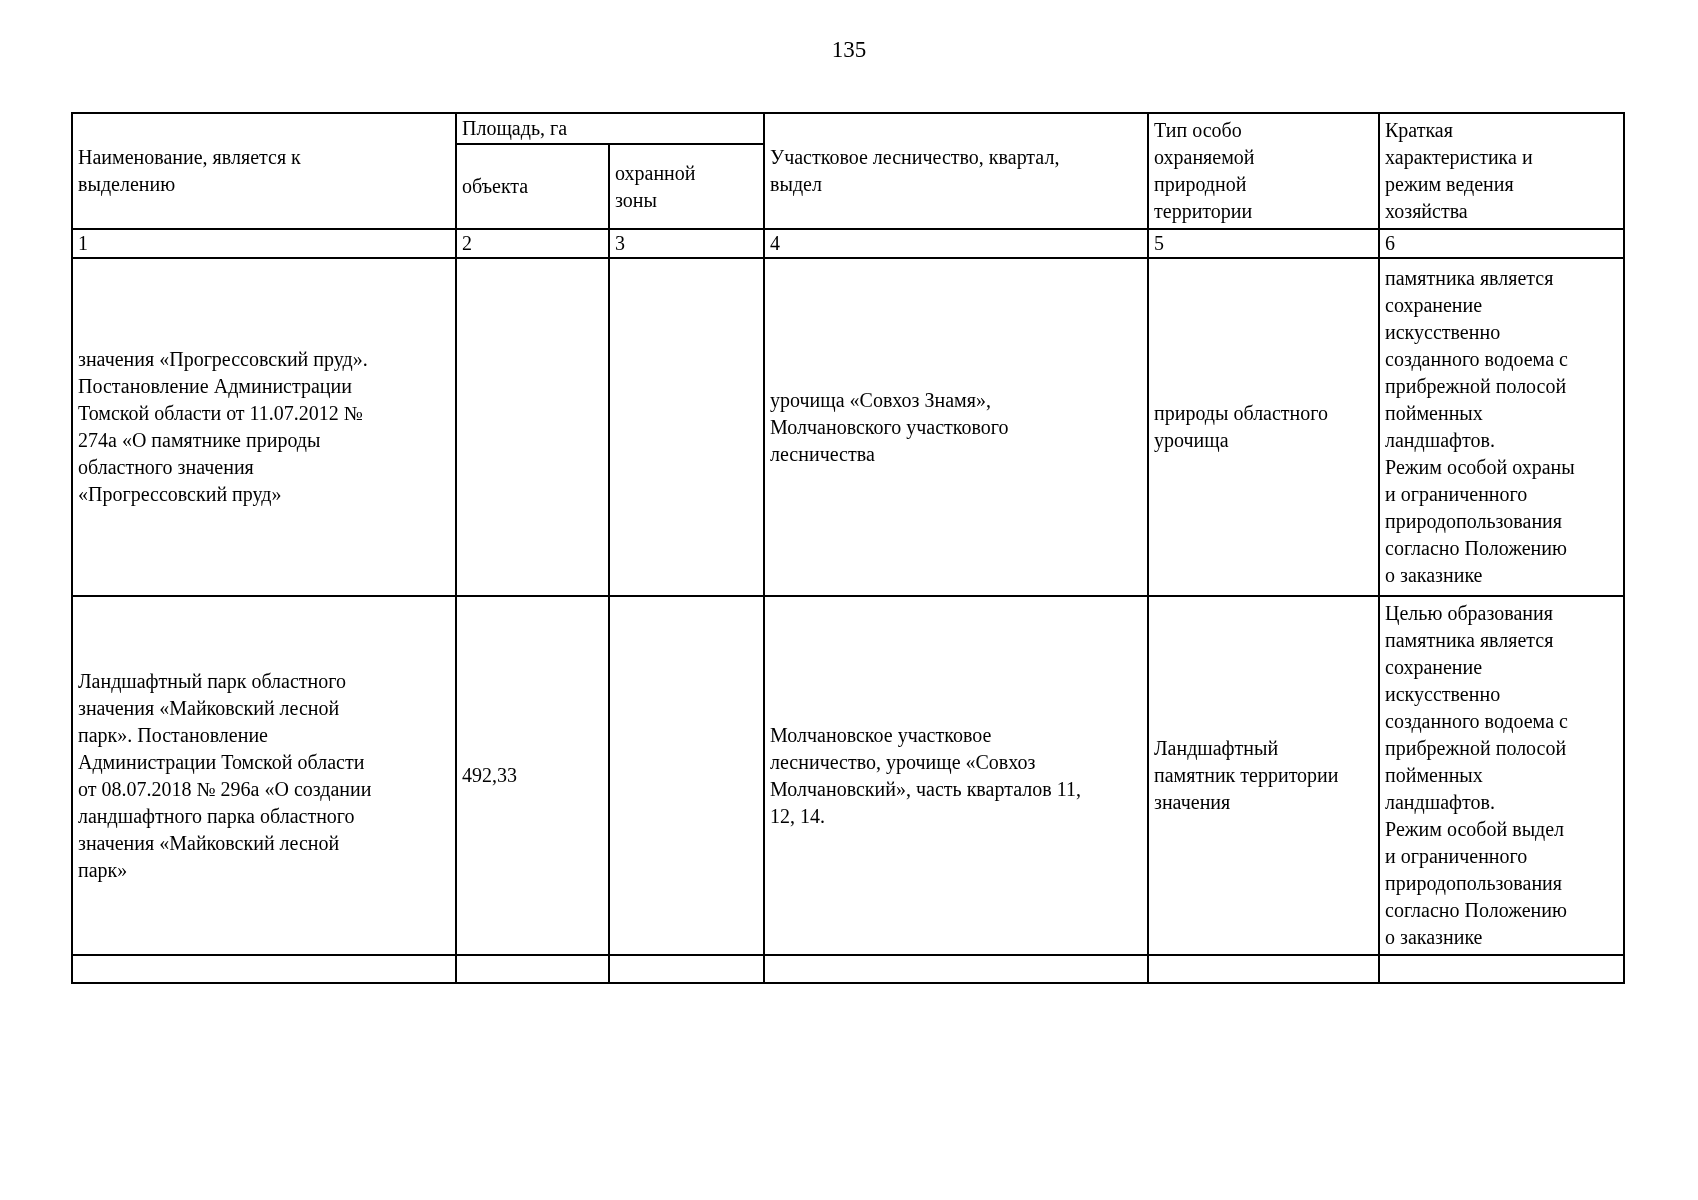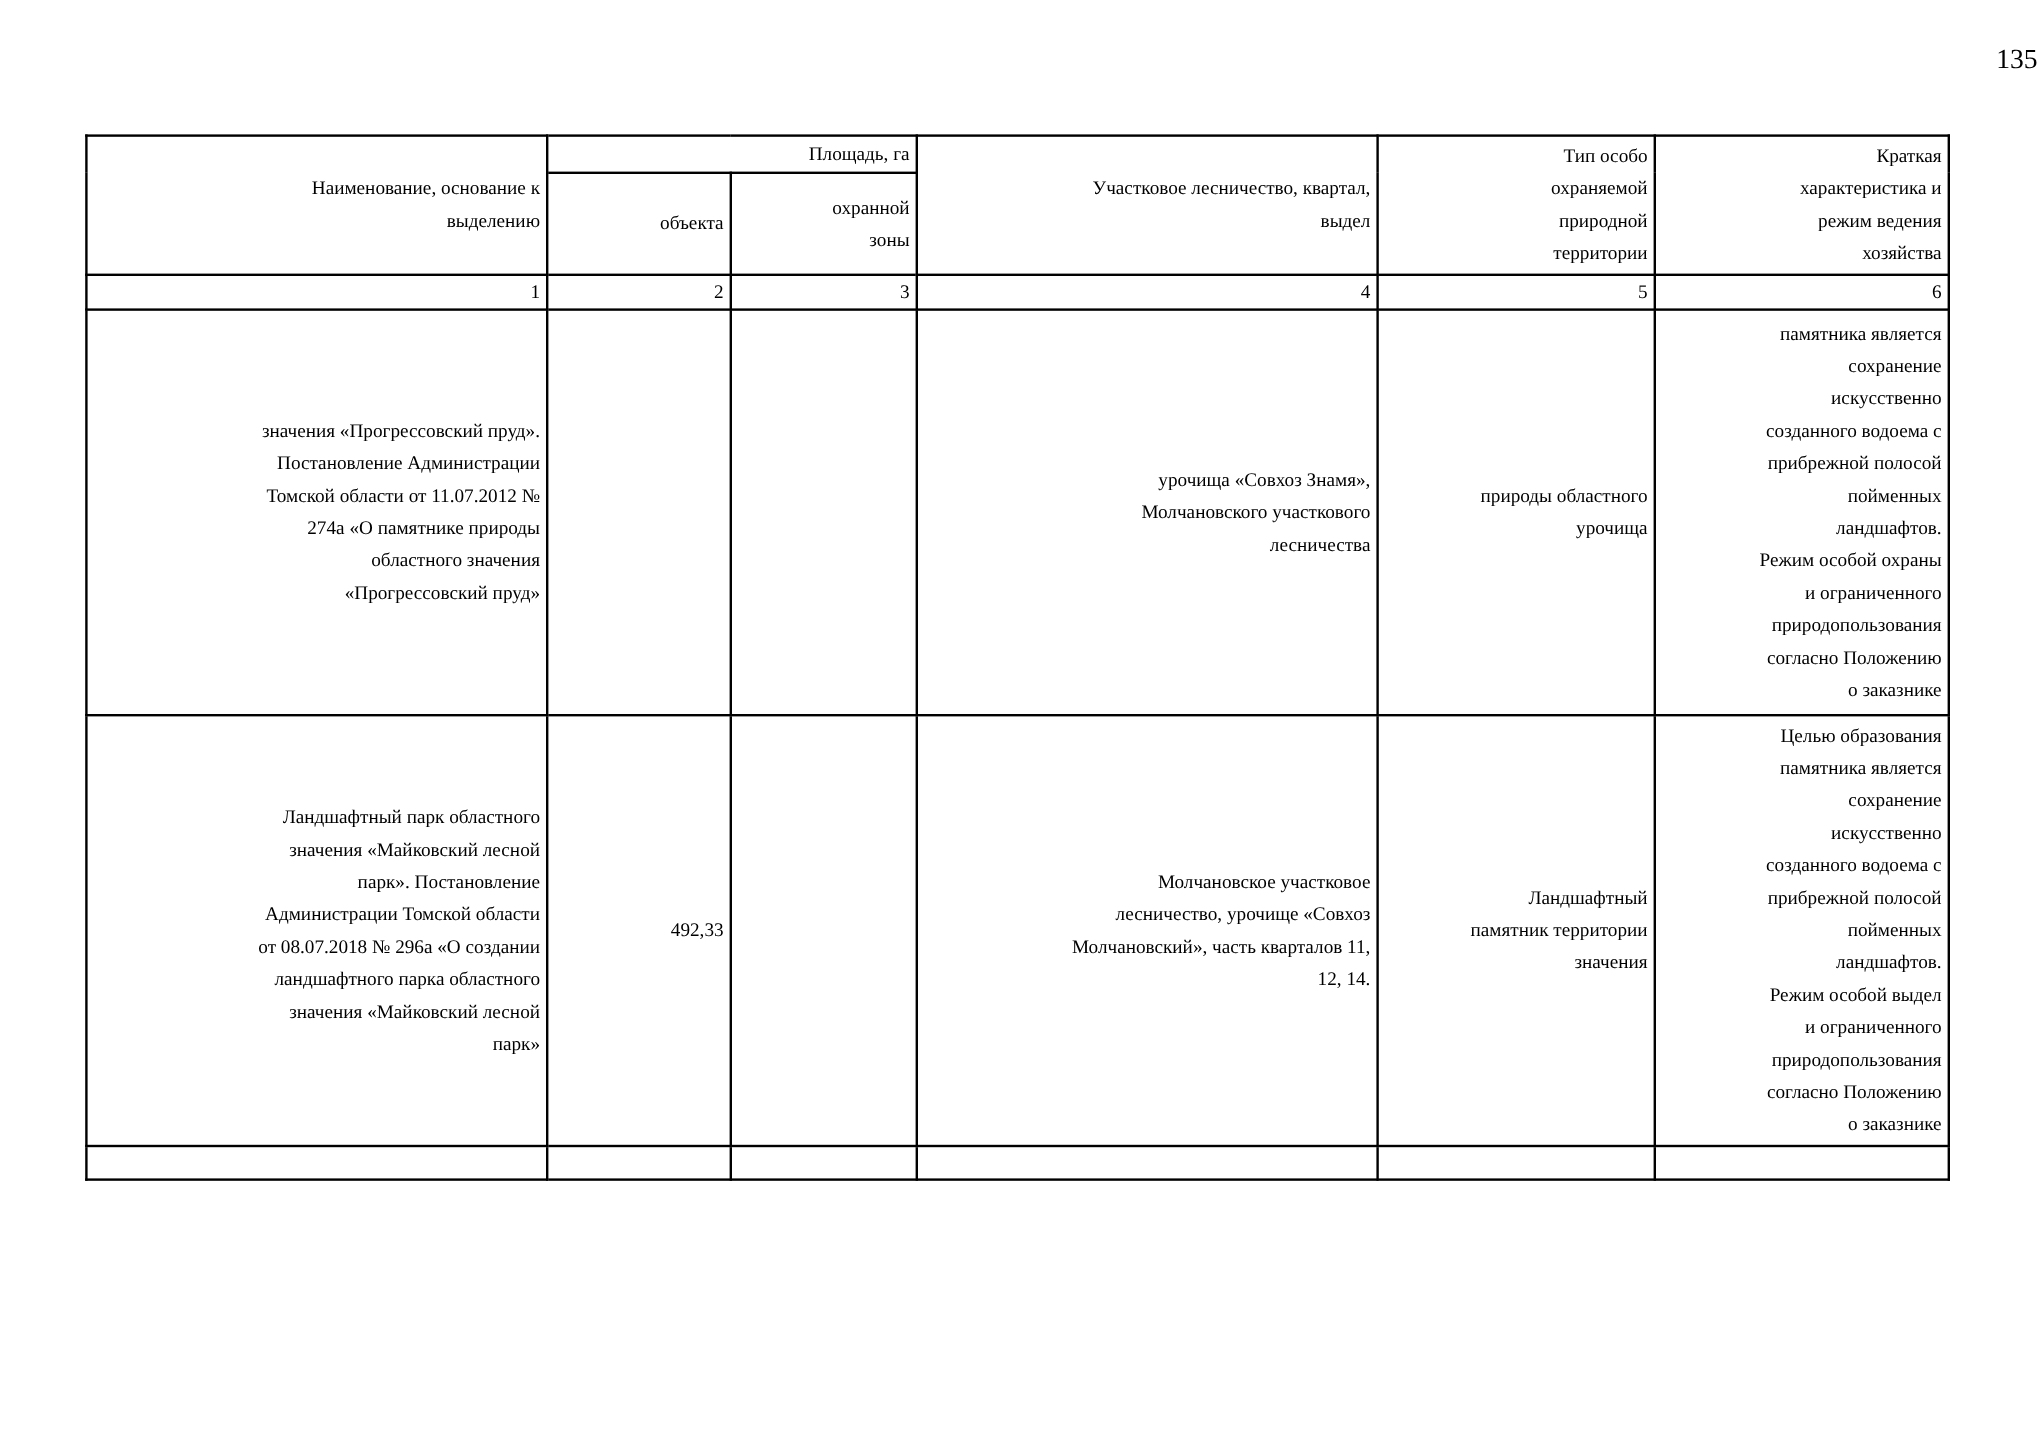--- a/index.html
+++ b/index.html
@@ -14,40 +14,40 @@
     background: #ffffff;
     font-family: "Liberation Serif", "DejaVu Serif", serif;
     color: #000000;
     overflow: hidden;
   }
   .page-number {
     position: absolute;
     top: 36px;
     left: 0;
     width: 100%;
-    text-align: right;
+    text-align: center;
     font-size: 23px;
     line-height: 27px;
   }
   table.doc-table {
     position: absolute;
     left: 71px;
     top: 112px;
     border-collapse: collapse;
     table-layout: fixed;
     width: 1552px;
   }
   table.doc-table td {
     border: 2px solid #000000;
-    font-size: 16px;
+    font-size: 20px;
     line-height: 27px;
     padding: 1px 5px;
     white-space: pre-line;
     vertical-align: middle;
-    text-align: right;
+    text-align: left;
     overflow: hidden;
   }
   
   tr.h-group { height: 28px; }
   tr.h-sub   { height: 85px; }
   tr.nums    { height: 28px; }
   tr.row-1   { height: 338px; }
   tr.row-2   { height: 359px; }
   tr.row-empty { height: 28px; }
   tr.nums td { padding: 0 5px; }
@@ -68,21 +68,21 @@
       <col style="width:384px">
       <col style="width:153px">
       <col style="width:155px">
       <col style="width:384px">
       <col style="width:231px">
       <col style="width:245px">
     </colgroup>
 
     <tbody>
         <tr class="h-group">
-      <td rowspan="2" class="va-m">Наименование, основание к
+      <td rowspan="2" class="va-m">Наименование, является к
 выделению</td>
       <td colspan="2" class="va-m">Площадь, га</td>
       <td rowspan="2" class="va-m">Участковое лесничество, квартал,
 выдел</td>
       <td rowspan="2" class="va-m">Тип особо
 охраняемой
 природной
 территории</td>
       <td rowspan="2" class="va-m">Краткая
 характеристика и

